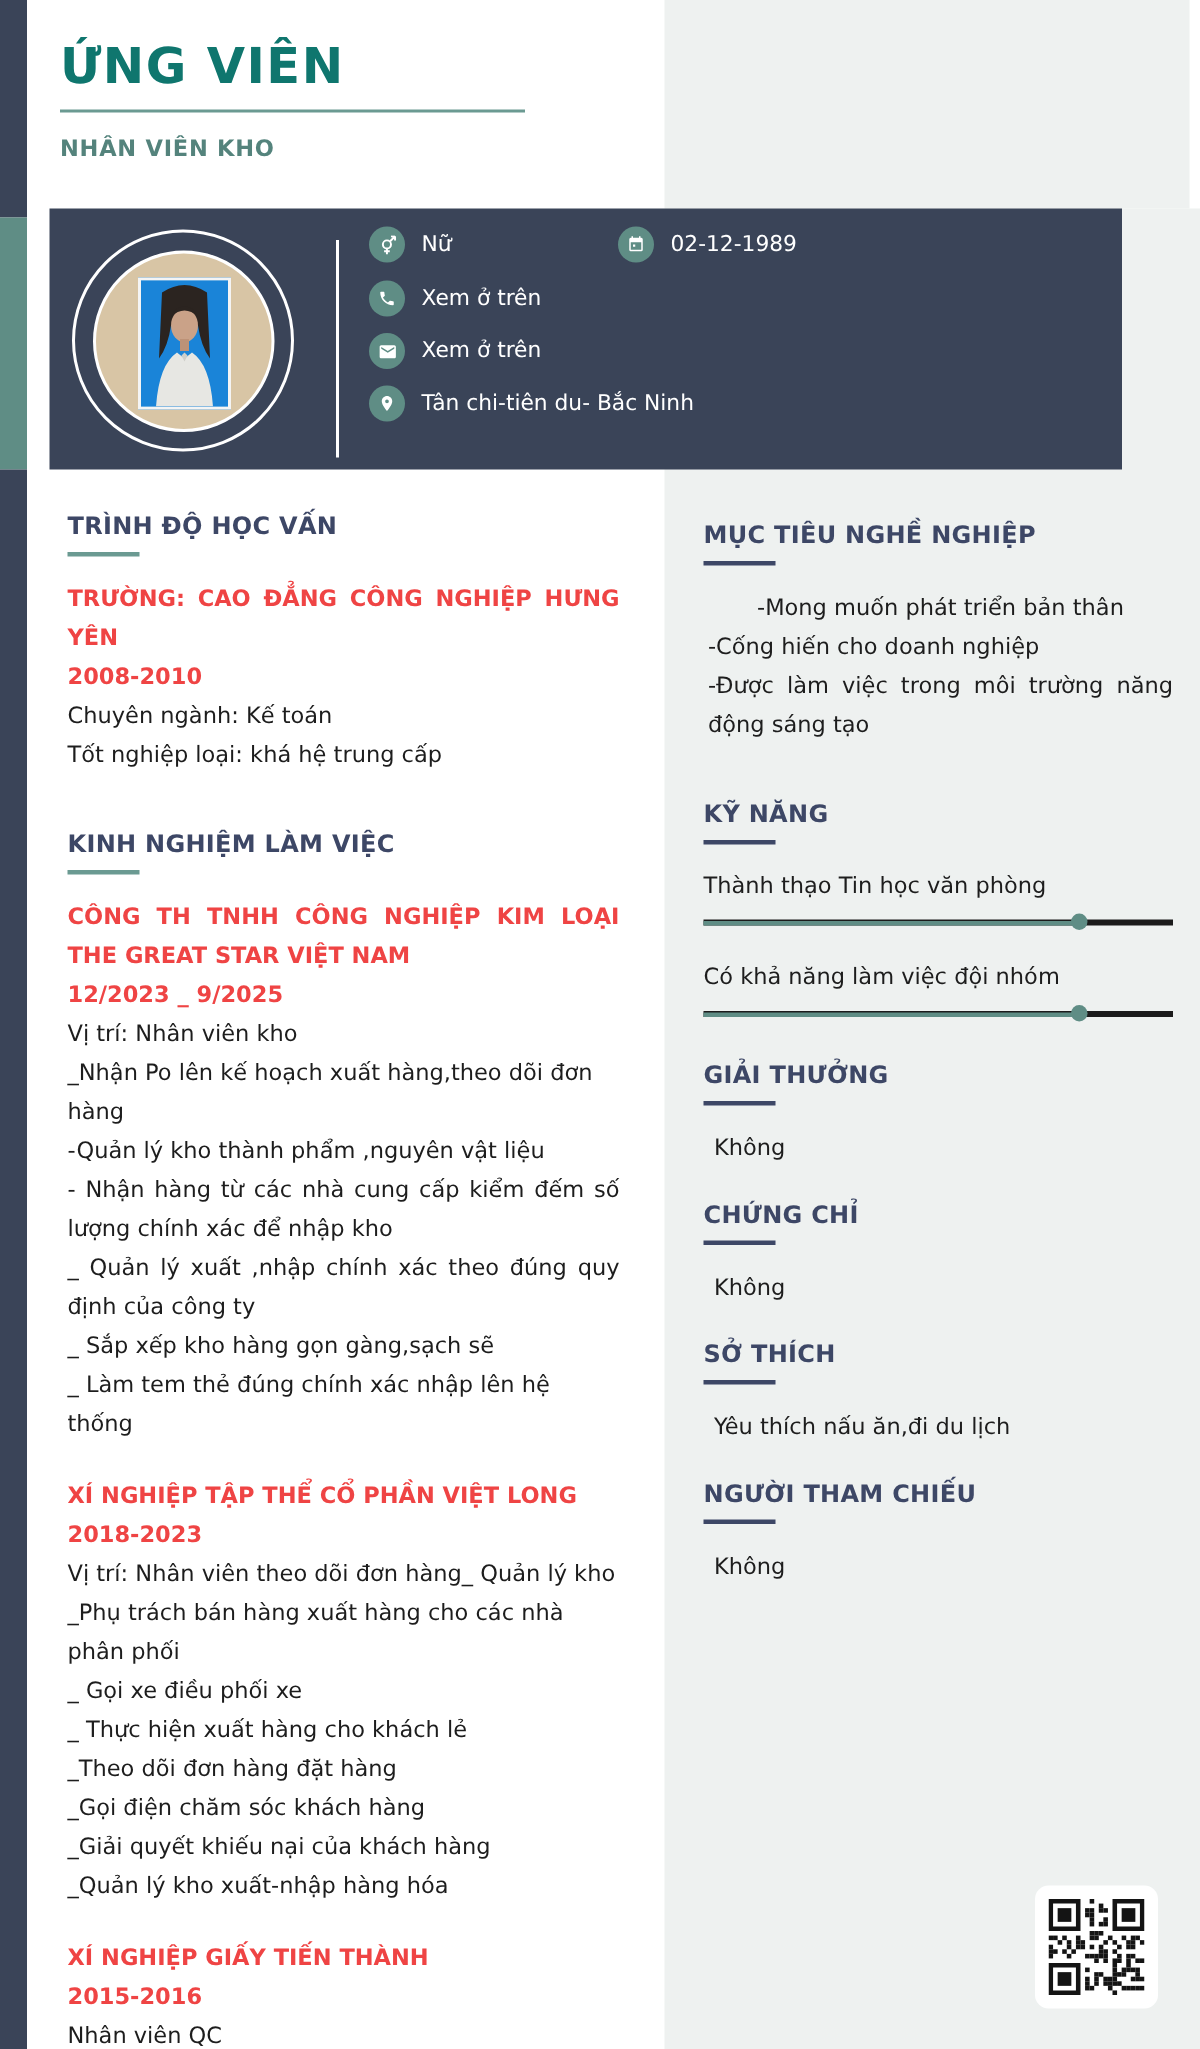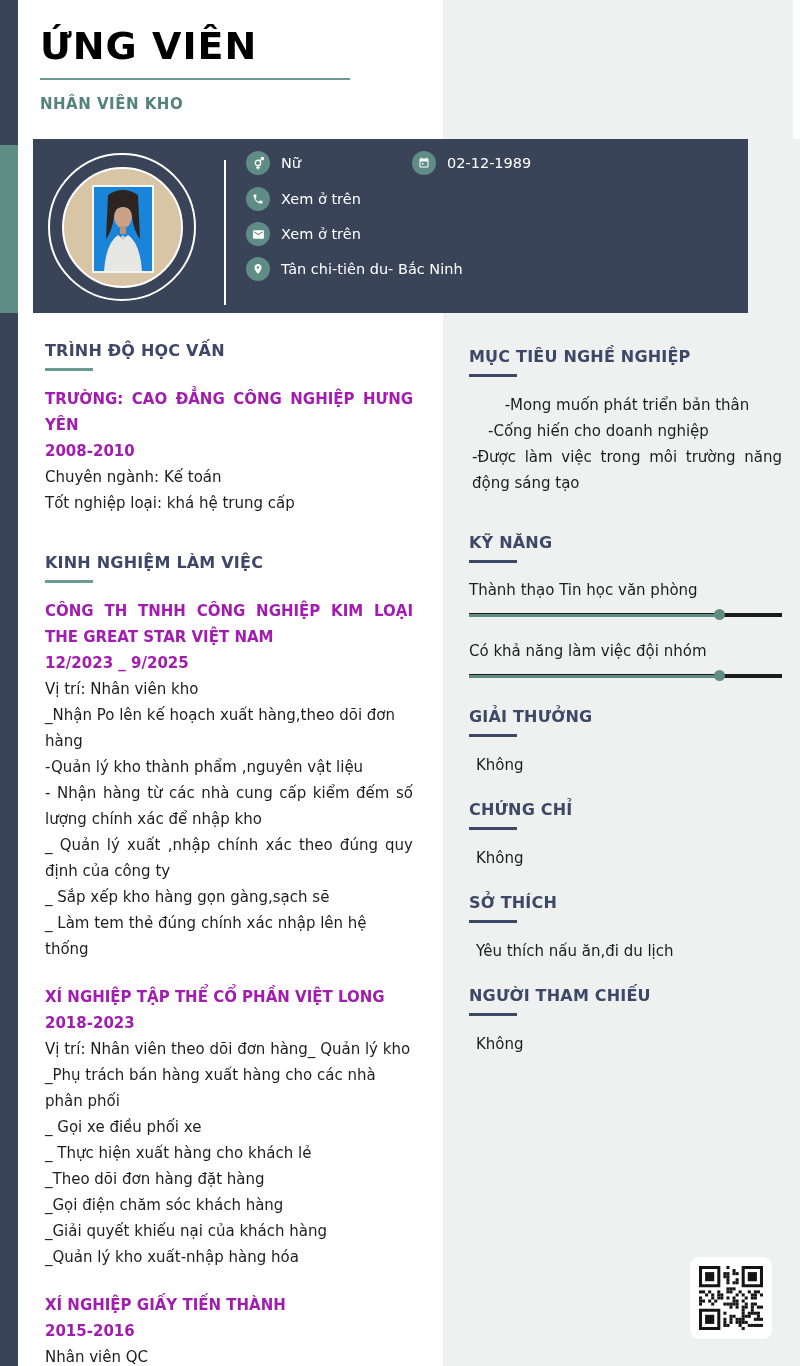--- a/index.html
+++ b/index.html
@@ -14,21 +14,21 @@
   .strip.navy-top { top:0; height:145px; background:#3a4458; }
   .strip.teal-mid { top:145px; height:168px; background:#5f8d85; }
   .strip.navy-bottom { top:313px; height:1053px; background:#3a4458; }
 
   
   .gray-top { position:absolute; left:443px; top:0; width:350px; height:139px; background:#eef1f0; }
   .gray-main { position:absolute; left:443px; top:139px; width:357px; height:1227px; background:#eef1f0; }
 
   
   .title-block { position:absolute; left:40px; top:24px; width:380px; }
-  .cv-title { font-size:38px; font-weight:bold; color:#000000; letter-spacing:1px; }
+  .cv-title { font-size:33px; font-weight:bold; color:#0f766e; letter-spacing:1px; }
   .title-rule { width:310px; height:2px; background:#6b9a92; margin-top:10px; }
   .cv-subtitle { margin-top:15px; font-size:15px; font-weight:bold; color:#54837c; letter-spacing:0.5px; }
 
   
   .header-band { position:absolute; left:33px; top:139px; width:715px; height:174px; background:#3a4458; z-index:3; }
   .photo-ring { position:absolute; left:15px; top:14px; width:148px; height:148px; border-radius:50%; border:2px solid #fff; }
   .photo-circle { position:absolute; left:29px; top:28px; width:121px; height:121px; border-radius:50%;
     border:2px solid #fff; overflow:hidden;
     background:radial-gradient(circle at 35% 30%, #e8dcc4 0%, #d9c6a6 45%, #cdb astray 70%, #c9b392 100%);
     background-color:#d8c5a5; }
@@ -45,21 +45,21 @@
   .left-col { position:absolute; left:45px; top:313px; width:368px; z-index:4; }
   .right-col { position:absolute; left:469px; top:313px; width:313px; z-index:4; }
 
   .sec-h { font-size:16px; font-weight:bold; color:#3d4766; letter-spacing:0.2px; }
   .rule { width:48px; height:3px; margin:8px 0 15px; }
   .rule.teal { background:#6b9a92; }
   .rule.navy { background:#3d4766; }
 
   .p { font-size:15px; line-height:26px; }
   .pj { text-align:justify; }
-  .b { font-weight:bold; color:#a21caf; }
+  .b { font-weight:bold; color:#ef4444; }
   .mt { margin-top:37px; }
   .job { margin-top:22px; }
 
   .val { padding-left:7px; font-size:15px; line-height:26px; }
 
   .skill { margin-bottom:19px; }
   .skill-label { font-size:15px; line-height:24px; }
   .bar-track { position:relative; margin-top:7px; height:11px; }
   .bar-base { position:absolute; left:0; right:0; top:4px; height:4px; background:#1b1b1b; }
   .bar-fill { position:absolute; left:0; top:4.5px; height:3px; background:#5f8d85; }
@@ -194,21 +194,21 @@
 
     </div>
   </div>
 </div>
 
 <div class="right-col">
   <div style="margin-top:34px;">
     <div class="sec-h">MỤC TIÊU NGHỀ NGHIỆP</div>
     <div class="rule navy"></div>
     <div class="p" style="padding-left:3px;text-align:center;">-Mong muốn phát triển bản thân</div>
-    <div class="p" style="padding-left:3px;margin-left:16px;">-Cống hiến cho doanh nghiệp</div>
+    <div class="p" style="padding-left:3px;">-Cống hiến cho doanh nghiệp</div>
     <div class="p pj" style="padding-left:3px;">-Được làm việc trong môi trường năng động sáng tạo</div>
   </div>
 
   <div class="mt">
     <div class="sec-h">KỸ NĂNG</div>
     <div class="rule navy"></div>
     <div class="skill">
       <div class="skill-label">Thành thạo Tin học văn phòng</div>
       <div class="bar-track">
         <div class="bar-base"></div>

